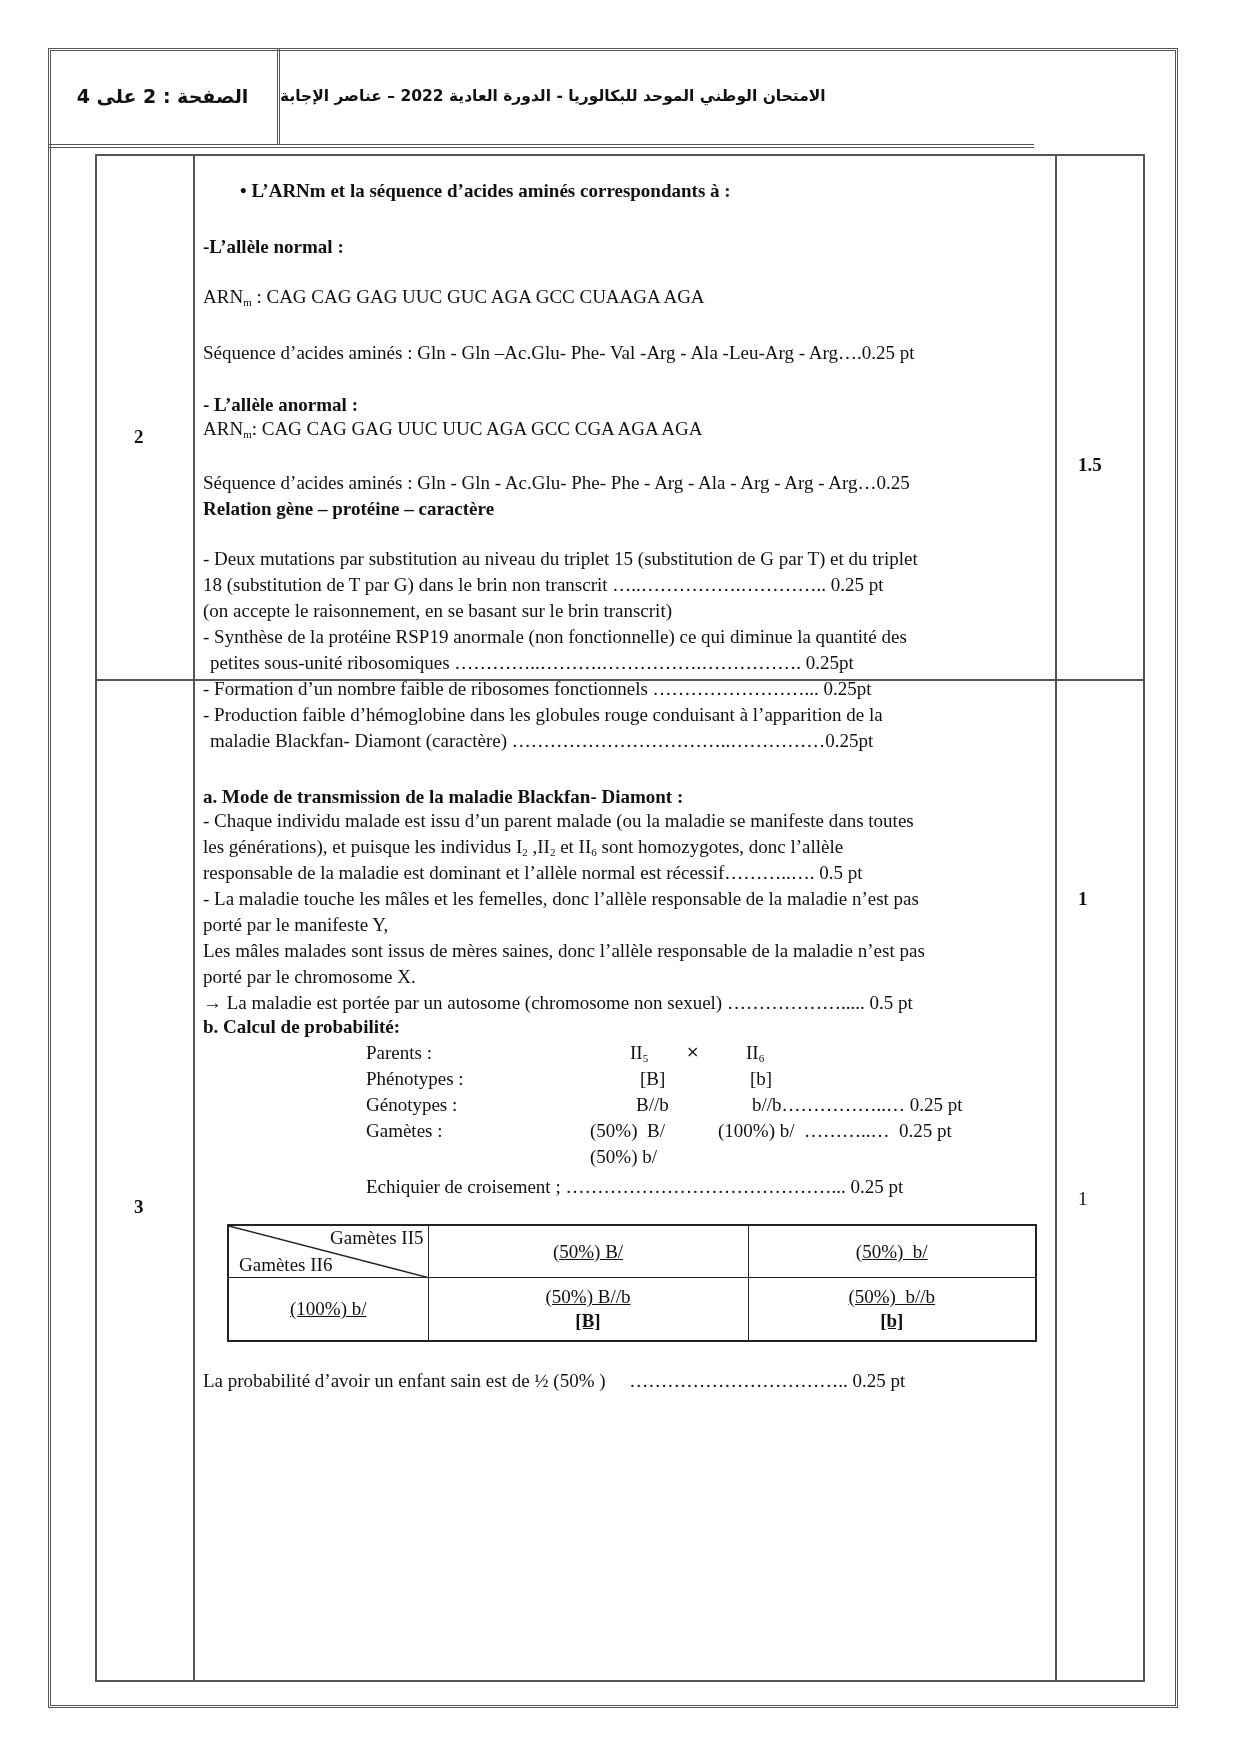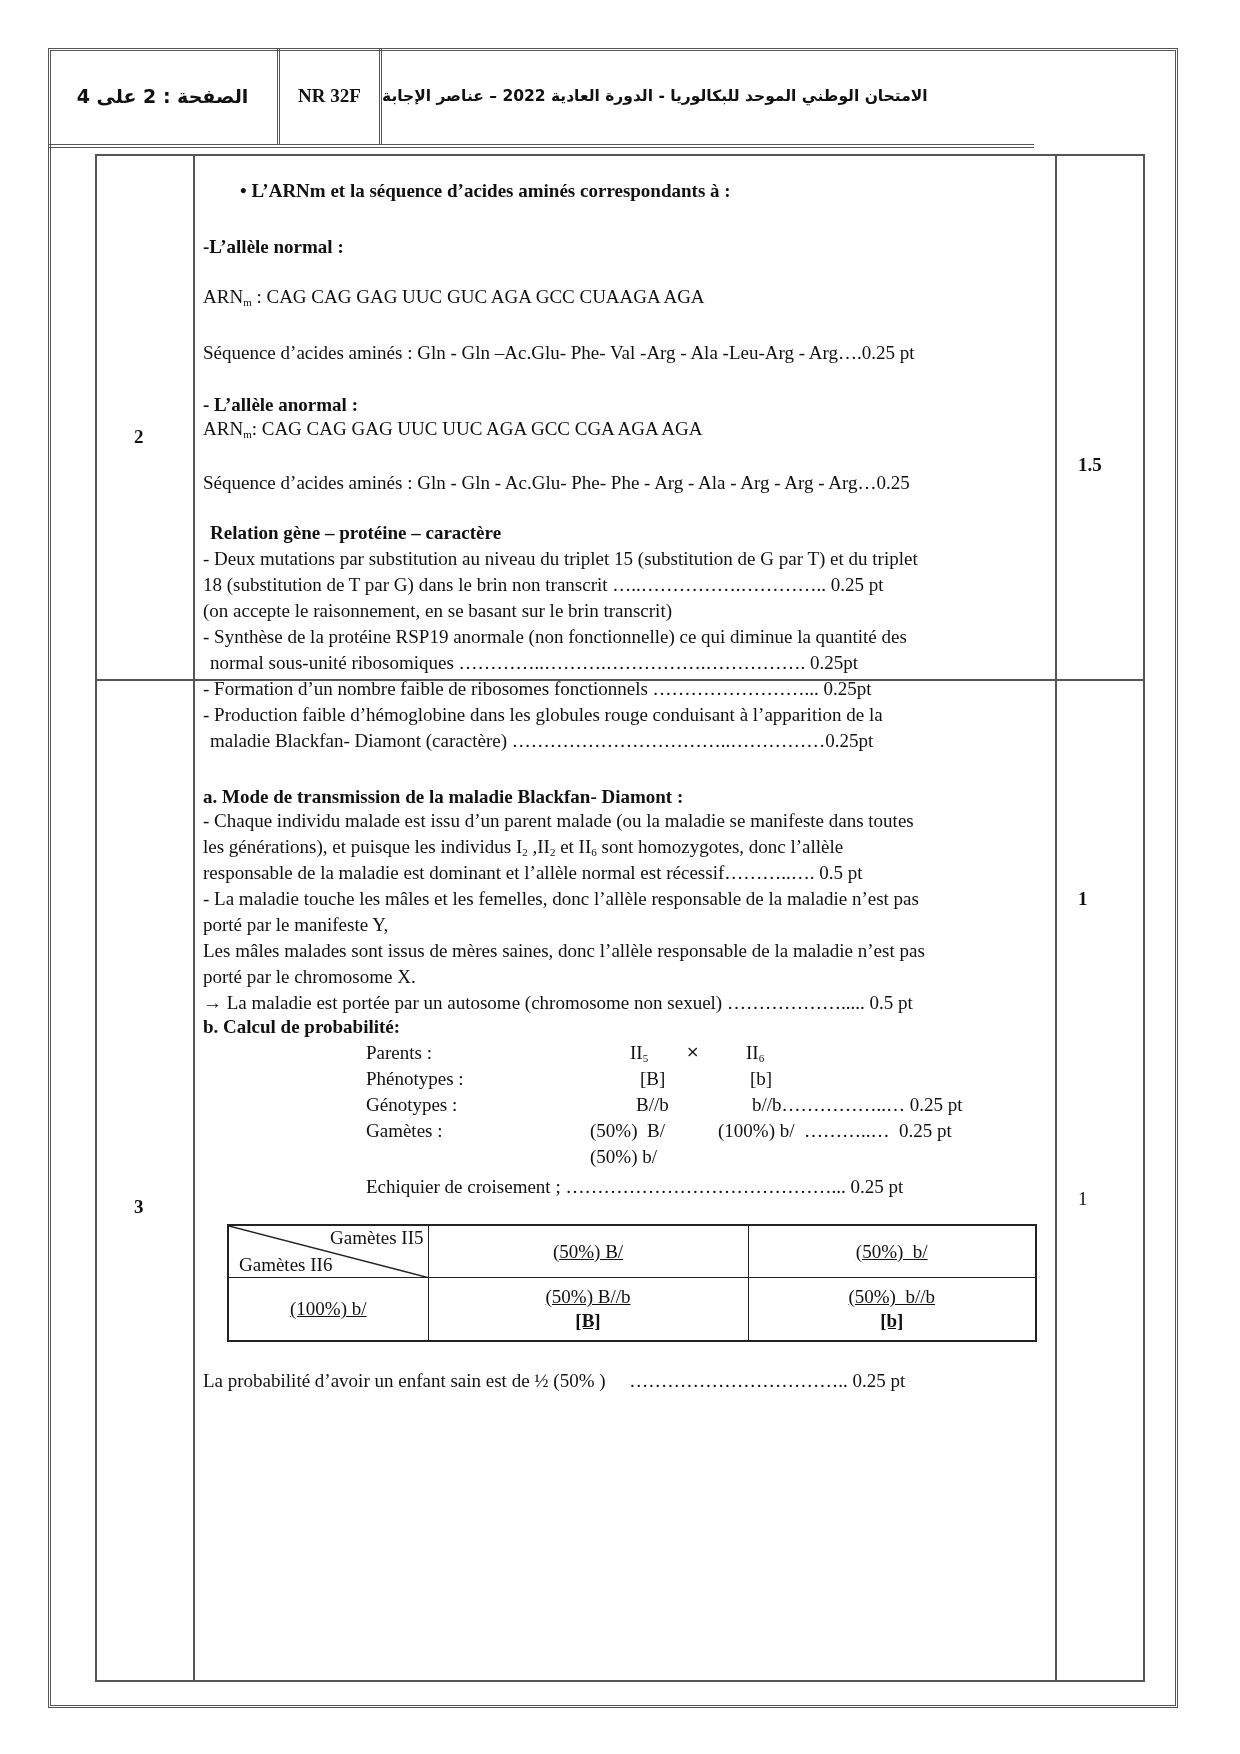--- a/index.html
+++ b/index.html
@@ -61,21 +61,20 @@
   .diag-top { position: absolute; right: 4px; top: 0px; font-size: 19px; }
   .diag-bot { position: absolute; left: 10px; bottom: 0px; font-size: 19px; }
 </style>
 </head>
 <body>
 
 <div class="page-frame"></div>
 
 <div class="header">
   <div class="h-page">الصفحة : 2 على 4</div>
-  <div class="h-code">NR 32F</div>
   <div class="h-title">
     <div class="l1">الامتحان الوطني الموحد للبكالوريا  - الدورة العادية 2022 – عناصر الإجابة</div>
   </div>
 </div>
 
 <div class="grid">
   <div class="vline" style="left:96px;"></div>
   <div class="vline" style="left:958px;"></div>
   <div class="hline" style="top:523px;"></div>
 </div>
@@ -86,27 +85,27 @@
 <div class="score b" style="left:1078px; top:888px;">1</div>
 <div class="score" style="left:1078px; top:1188px;">1</div>
 
 <div class="txt bold" style="left:240px; top:180px;">• L’ARNm et la séquence d’acides aminés correspondants à :</div>
 <div class="txt bold" style="left:203px; top:236px;">-L’allèle normal :</div>
 <div class="txt" style="left:203px; top:286px;"><span>ARN</span><sub>m</sub><span> : CAG CAG GAG UUC GUC AGA GCC CUAAGA AGA</span></div>
 <div class="txt" style="left:203px; top:342px;">Séquence d’acides aminés  : Gln - Gln –Ac.Glu- Phe- Val -Arg - Ala -Leu-Arg - Arg….0.25 pt</div>
 <div class="txt bold" style="left:203px; top:394px;">- L’allèle anormal :</div>
 <div class="txt" style="left:203px; top:418px;"><span>ARN</span><sub>m</sub><span>:  CAG CAG GAG UUC UUC AGA GCC CGA AGA AGA</span></div>
 <div class="txt" style="left:203px; top:472px;">Séquence d’acides aminés : Gln - Gln - Ac.Glu- Phe- Phe -  Arg - Ala - Arg - Arg - Arg…0.25</div>
-<div class="txt bold" style="left:210px; top:498px;margin-top:24px;">Relation gène – protéine – caractère</div>
+<div class="txt bold" style="left:203px; top:498px;">Relation gène – protéine – caractère</div>
 
 <div class="txt" style="left:203px; top:548px;">- Deux mutations par substitution au niveau du triplet 15 (substitution de G par T) et du triplet</div>
 <div class="txt" style="left:203px; top:574px;">18 (substitution de T par G) dans le brin non transcrit …..…………….………….. 0.25 pt</div>
 <div class="txt" style="left:203px; top:600px;">(on accepte le raisonnement, en se basant sur le brin transcrit)</div>
 <div class="txt" style="left:203px; top:626px;">- Synthèse de la protéine RSP19 anormale (non fonctionnelle) ce qui diminue la quantité des</div>
-<div class="txt" style="left:210px; top:652px;">  normal sous-unité ribosomiques …………..……….…………….……………. 0.25pt</div>
+<div class="txt" style="left:210px; top:652px;">  petites sous-unité ribosomiques …………..……….…………….……………. 0.25pt</div>
 <div class="txt" style="left:203px; top:678px;">-  Formation d’un nombre faible de ribosomes fonctionnels ……………………... 0.25pt</div>
 <div class="txt" style="left:203px; top:704px;">- Production faible d’hémoglobine dans les globules rouge conduisant à l’apparition de la</div>
 <div class="txt" style="left:210px; top:730px;">  maladie Blackfan- Diamont (caractère) ……………………………..……………0.25pt</div>
 
 <div class="txt bold" style="left:203px; top:786px;">a. Mode de transmission de la maladie Blackfan- Diamont :</div>
 <div class="txt" style="left:203px; top:810px;">- Chaque individu malade est issu d’un parent malade (ou la maladie se manifeste dans toutes</div>
 <div class="txt" style="left:203px; top:836px;"><span>les générations), et puisque les individus I</span><sub>2</sub><span> ,II</span><sub>2</sub><span> et II</span><sub>6</sub><span> sont homozygotes, donc l’allèle</span></div>
 <div class="txt" style="left:203px; top:862px;">responsable de la maladie est dominant et l’allèle normal est récessif………..…. 0.5 pt</div>
 <div class="txt" style="left:203px; top:888px;">- La maladie touche les mâles et les femelles, donc l’allèle responsable de la maladie n’est pas</div>
 <div class="txt" style="left:203px; top:914px;">porté par le manifeste Y,</div>

